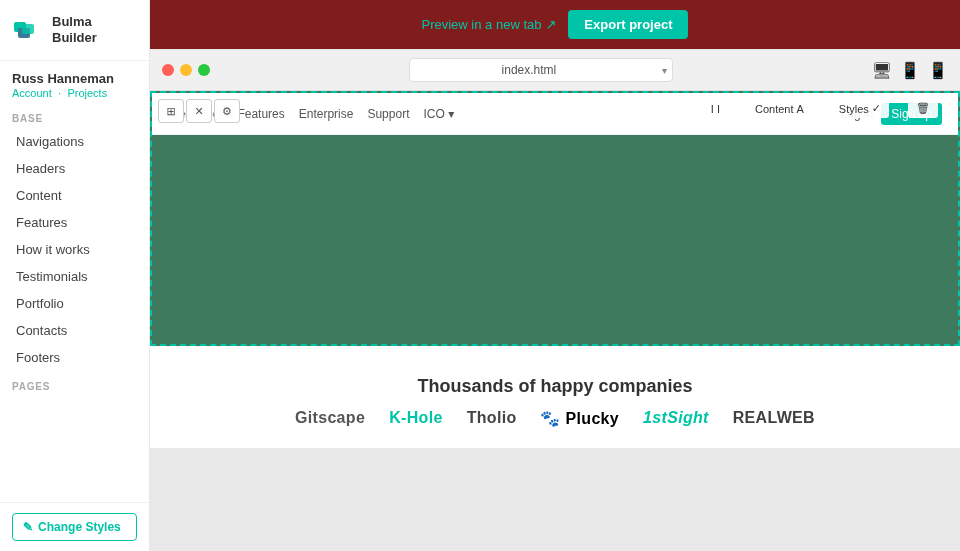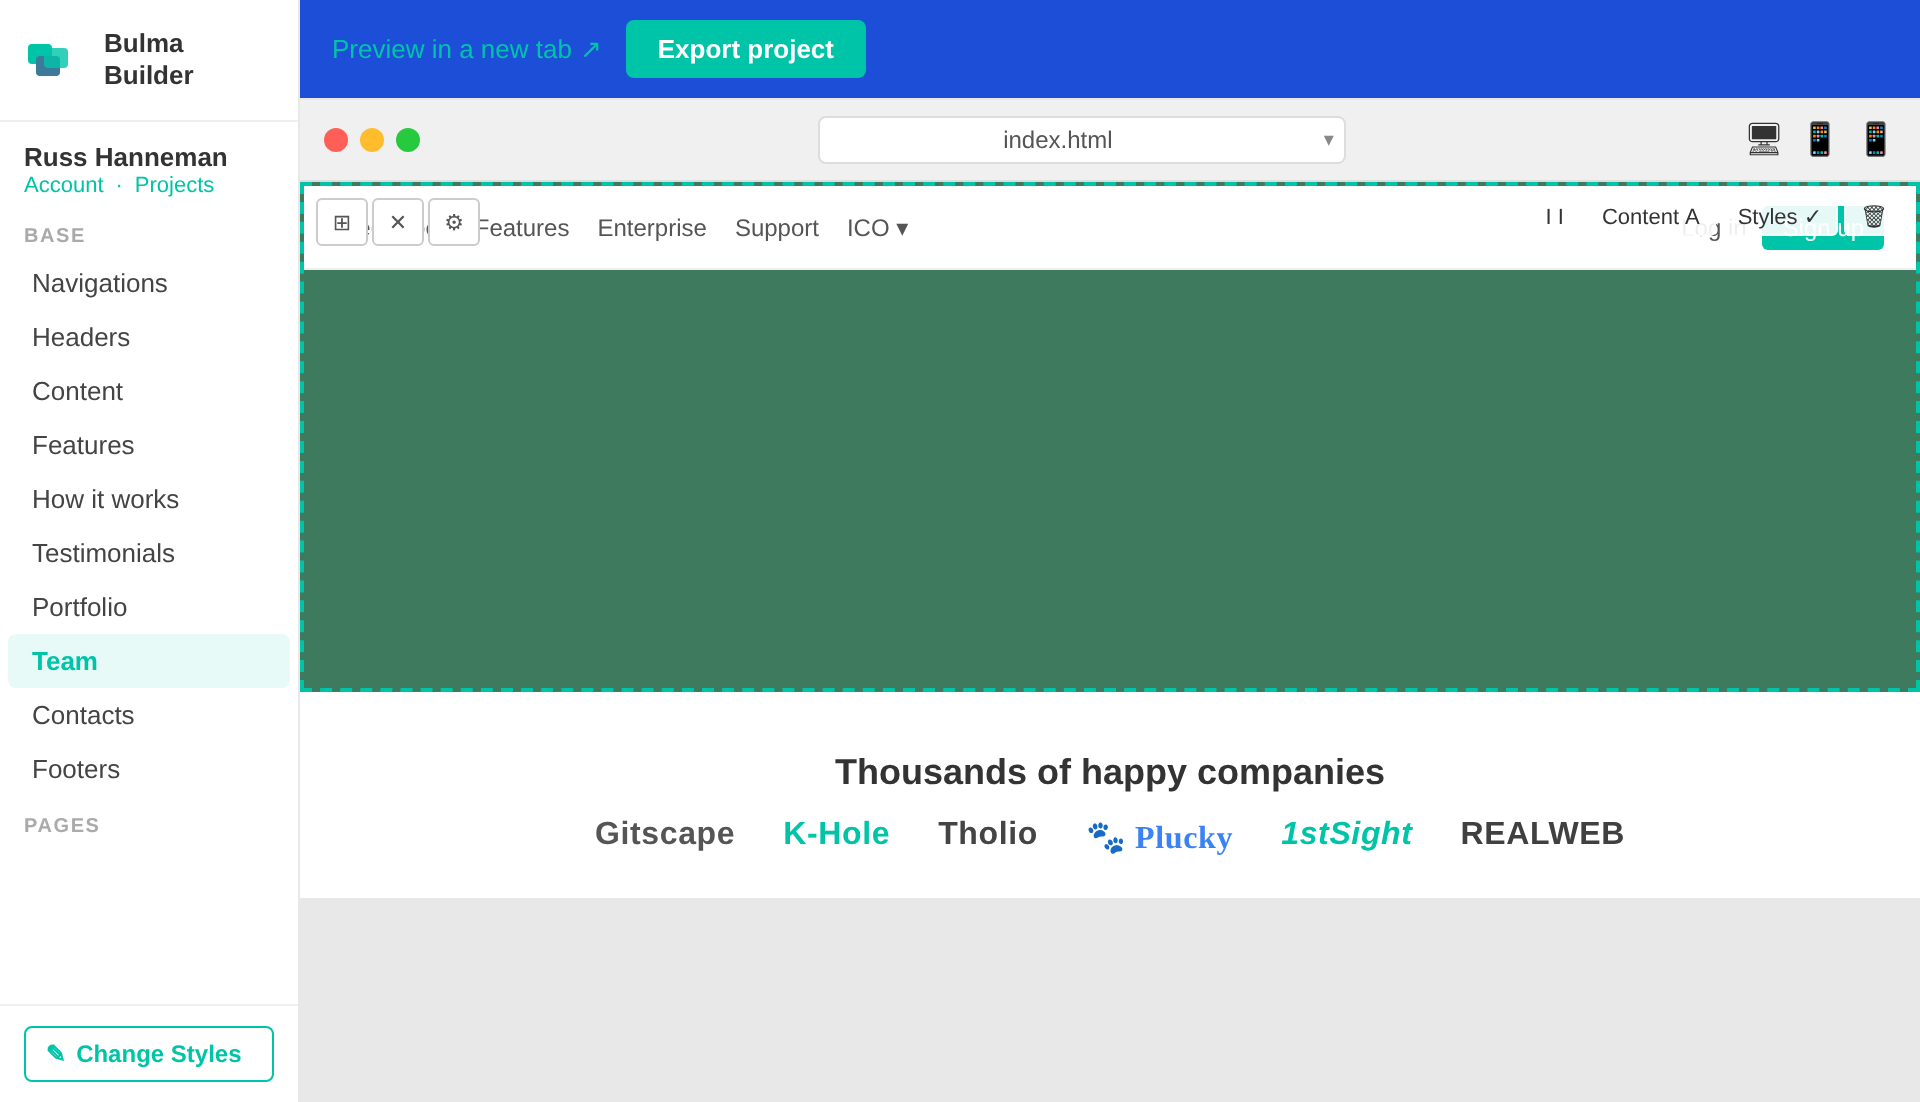--- a/index.html
+++ b/index.html
@@ -90,26 +90,26 @@
     .main {
       flex: 1;
       display: flex;
       flex-direction: column;
       height: 551px;
       overflow: hidden;
     }
 
     
     .topbar {
-      background: #1d4ed8;
+      background: #7f1d1d;
       border-bottom: 1px solid #e8e8e8;
       padding: 10px 16px;
       display: flex;
       align-items: center;
-      justify-content: flex-start;
+      justify-content: center;
     }
     .topbar-right {
       display: flex;
       align-items: center;
       gap: 12px;
     }
     .preview-link {
       color: #00c4a7;
       font-size: 13px;
       cursor: pointer;
@@ -217,23 +217,23 @@
       display: flex;
       align-items: center;
       justify-content: center;
       cursor: pointer;
       font-size: 11px;
       color: #555;
     }
     .nav-actions {
       position: absolute;
       top: 6px;
-      right: 6px;
-      display: flex;
-      gap: 3px;
+      right: 20px;
+      display: flex;
+      gap: 19px;
     }
     .nav-action-btn {
       background: rgba(255,255,255,0.9);
       border: 1px solid rgba(255,255,255,0.5);
       border-radius: 3px;
       padding: 2px 7px;
       font-size: 11px;
       color: #333;
       cursor: pointer;
       display: flex;
@@ -295,21 +295,21 @@
       flex-wrap: wrap;
     }
     .company-logo {
       font-size: 16px;
       font-weight: 700;
       letter-spacing: 0.02em;
     }
     .logo-gitscape { color: #555; font-style: normal; }
     .logo-khole { color: #00c4a7; font-style: normal; }
     .logo-tholio { color: #444; font-style: normal; }
-    .logo-plucky { color: #3b82f6; font-style: normal; font-family: Liberation Serif, serif; }
+    .logo-plucky { color: #000000; font-style: normal; }
     .logo-1stsight { color: #00c4a7; font-style: italic; }
     .logo-realweb { color: #404040; font-style: normal; text-transform: uppercase; }
   </style>
 </head>
 <body>
 
 <aside class="sidebar">
   <div class="sidebar-header">
 
     <svg class="sidebar-logo" viewBox="0 0 32 32">
@@ -333,21 +333,20 @@
   <div class="sidebar-section-label">BASE</div>
 
   <nav>
     <div class="sidebar-nav-item">Navigations</div>
     <div class="sidebar-nav-item">Headers</div>
     <div class="sidebar-nav-item">Content</div>
     <div class="sidebar-nav-item">Features</div>
     <div class="sidebar-nav-item">How it works</div>
     <div class="sidebar-nav-item">Testimonials</div>
     <div class="sidebar-nav-item">Portfolio</div>
-    <div class="sidebar-nav-item active">Team</div>
     <div class="sidebar-nav-item">Contacts</div>
     <div class="sidebar-nav-item">Footers</div>
   </nav>
 
   <div class="sidebar-section-label">PAGES</div>
 
   <div class="sidebar-footer">
     <button class="change-styles-btn">
       <span>✎</span>
       <span>Change Styles</span>

